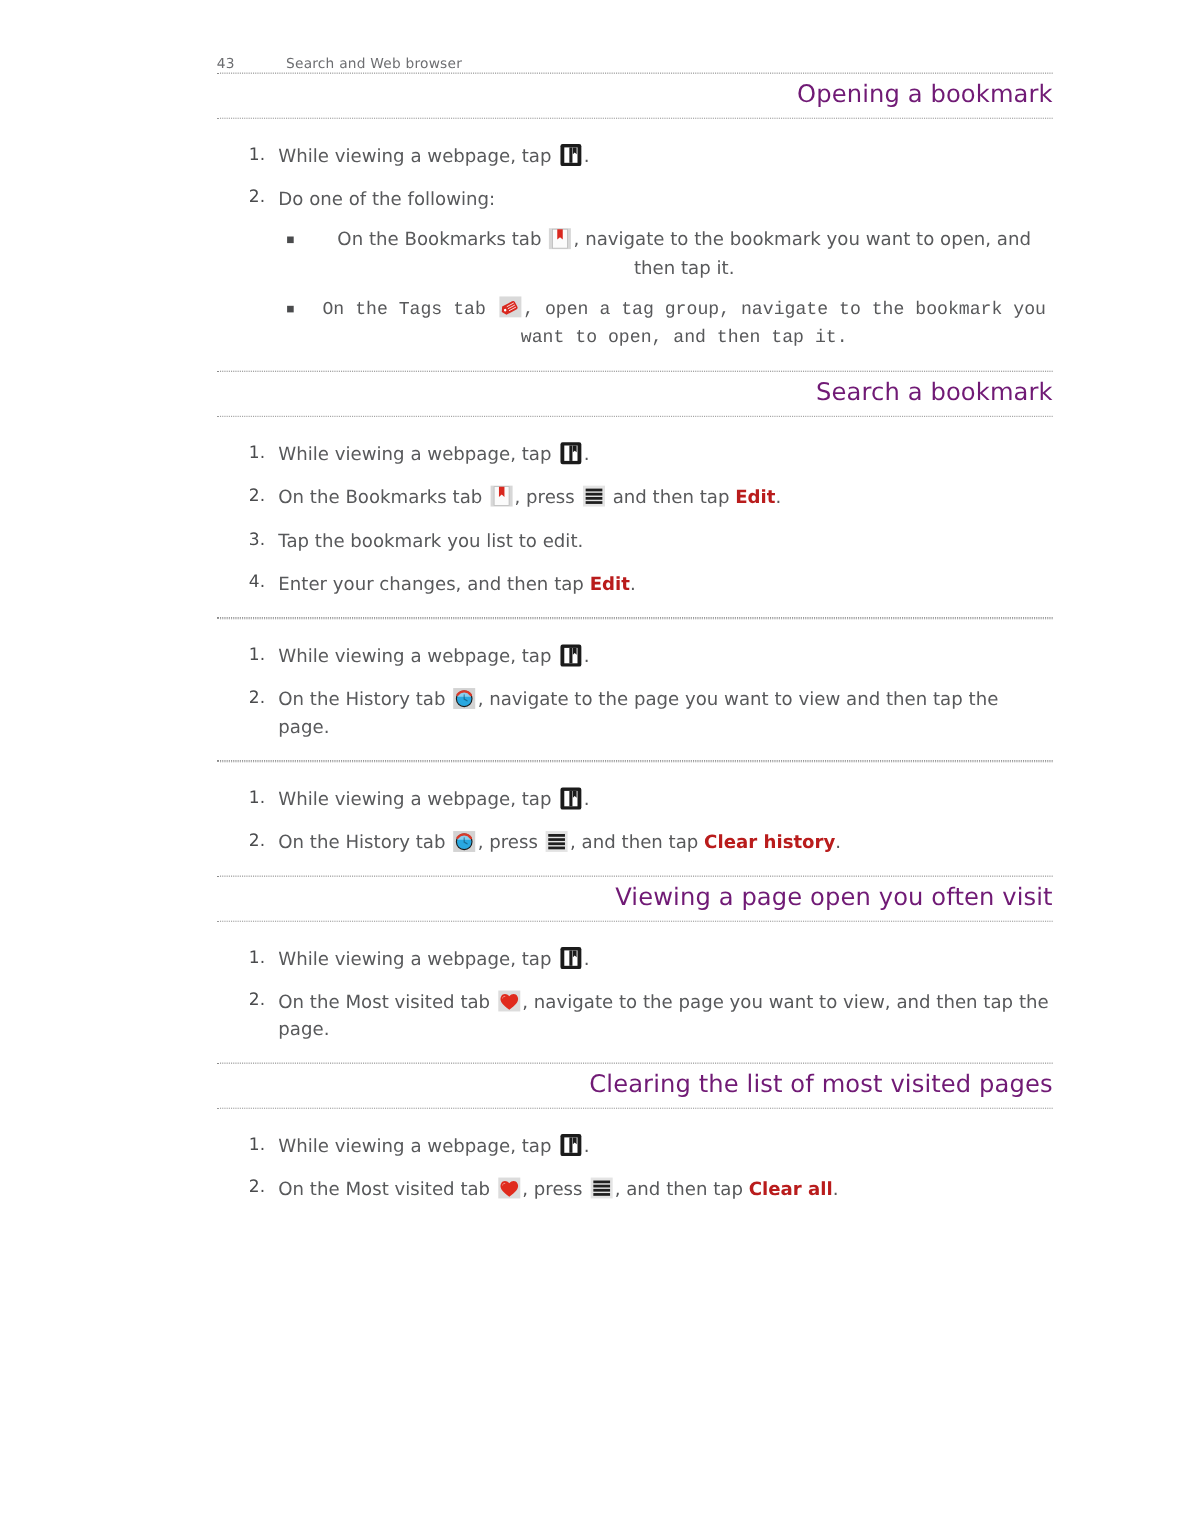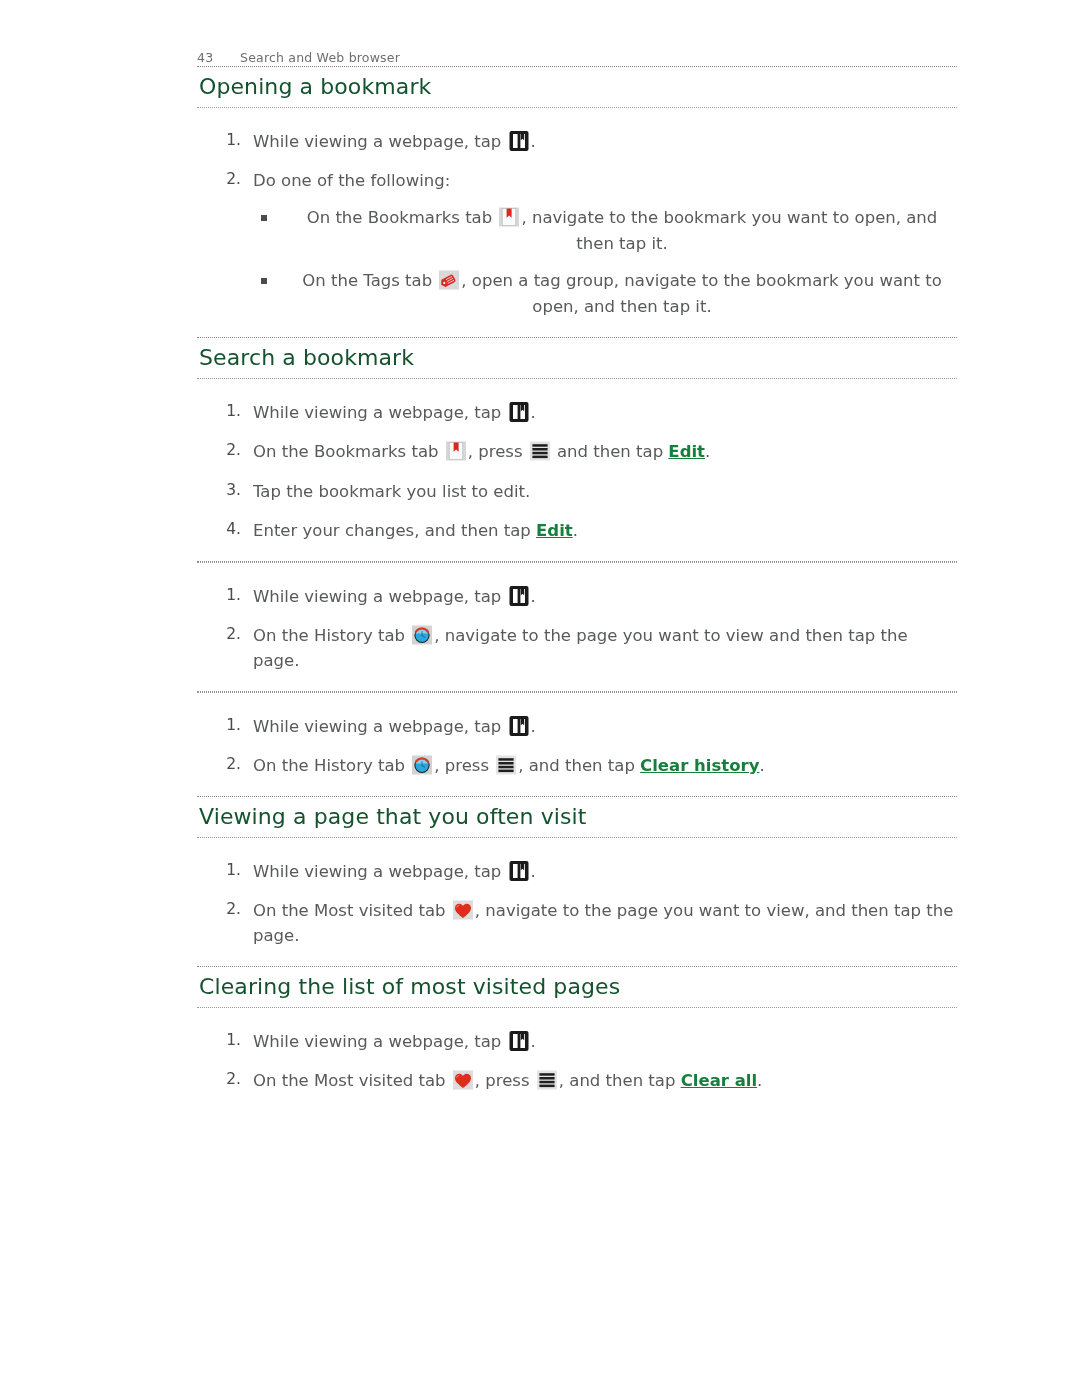--- a/index.html
+++ b/index.html
@@ -33,20 +33,21 @@
 
   
   .page-header {
     display: flex;
     align-items: baseline;
     font-size: 12.5px;
     color: #6d6e71;
     letter-spacing: 0.2px;
     padding-top: 50px;
     height: 16px;
+    gap: 20px;
   }
   .page-header .folio {
     width: 43px;
     flex: none;
     font-size: 12.5px;
     color: #6d6e71;
   }
   .page-header .chapter {
     font-size: 12.5px;
     color: #6d6e71;
@@ -62,26 +63,27 @@
   }
   .rule.thin {
     border-top: 1.2px dotted #9a9a9a;
   }
 
   
   .section { width: 760px; }
   .section-head {
     font-size: 22px;
     font-weight: 400;
-    color: #14532d;
+    color: #701a75;
     letter-spacing: 0.1px;
     line-height: 1.0;
     padding: 9px 0 9px 2px;
     margin: 0;
     white-space: nowrap;
+    text-align: right;
   }
 
   
   ol.steps {
     list-style: none;
     margin: 0;
     padding: 0;
   }
   ol.steps > li {
     position: relative;
@@ -112,34 +114,33 @@
     text-align: center;
   }
   ul.sub > li {
     position: relative;
     padding-left: 34px;
     margin: 0 0 0 0;
     font-size: 16.5px;
     line-height: 1.55;
     color: #58595b;
   }
-  ul.sub > li + li { margin-top: 12px; }
+  ul.sub > li + li { margin-top: 12px; font-family: Liberation Mono, monospace; }
   ul.sub > li > .sq {
     position: absolute;
     left: 8px;
     top: 10px;
     width: 6px;
     height: 6px;
     background: #4a4b4d;
   }
 
   b, .b {
     font-weight: bold;
-    color: #15803d;
-    text-decoration: underline;
+    color: #b91c1c;
   }
 
   
   .ic {
     display: inline-block;
     vertical-align: -5px;
     width: 22px;
     height: 22px;
     margin: 0 1px;
     position: relative;
@@ -265,21 +266,21 @@
                       <rect x="3.4" y="4.2" width="15.2" height="2.5" fill="#1f1f1f"></rect>
                       <rect x="3.4" y="8.0" width="15.2" height="2.5" fill="#1f1f1f"></rect>
                       <rect x="3.4" y="11.8" width="15.2" height="2.5" fill="#1f1f1f"></rect>
                       <rect x="3.4" y="15.6" width="15.2" height="2.5" fill="#1f1f1f"></rect>
                     </svg></span>, and then tap <span class="b">Clear history</span>.</span></li>
             </ol>
           </div>
         </div>
         <div class="section">
           <div class="rule"></div>
-          <h2 class="section-head">Viewing a page that you often visit</h2>
+          <h2 class="section-head">Viewing a page open you often visit</h2>
           <div class="rule thin"></div>
           <div class="section-body">
             <ol class="steps">
               <li class="step-gap-1"><span class="num">1.</span><span>While viewing a webpage, tap <span class="ic"><svg viewBox="0 0 22 22">
                       <rect x="1.5" y="1" width="19" height="20" rx="2" fill="#1b1b1b"></rect>
                       <rect x="5" y="4" width="12" height="14" fill="#ffffff"></rect>
                       <rect x="9.6" y="4" width="2.8" height="14" fill="#1b1b1b"></rect>
                       <path d="M12.8 4 h3.4 v6.2 l-1.7 -1.5 l-1.7 1.5 z" fill="#1b1b1b"></path>
                     </svg></span>.</span></li>
               <li class="step-gap"><span class="num">2.</span><span>On the Most visited tab <span class="ic"><svg viewBox="0 0 22 22">

